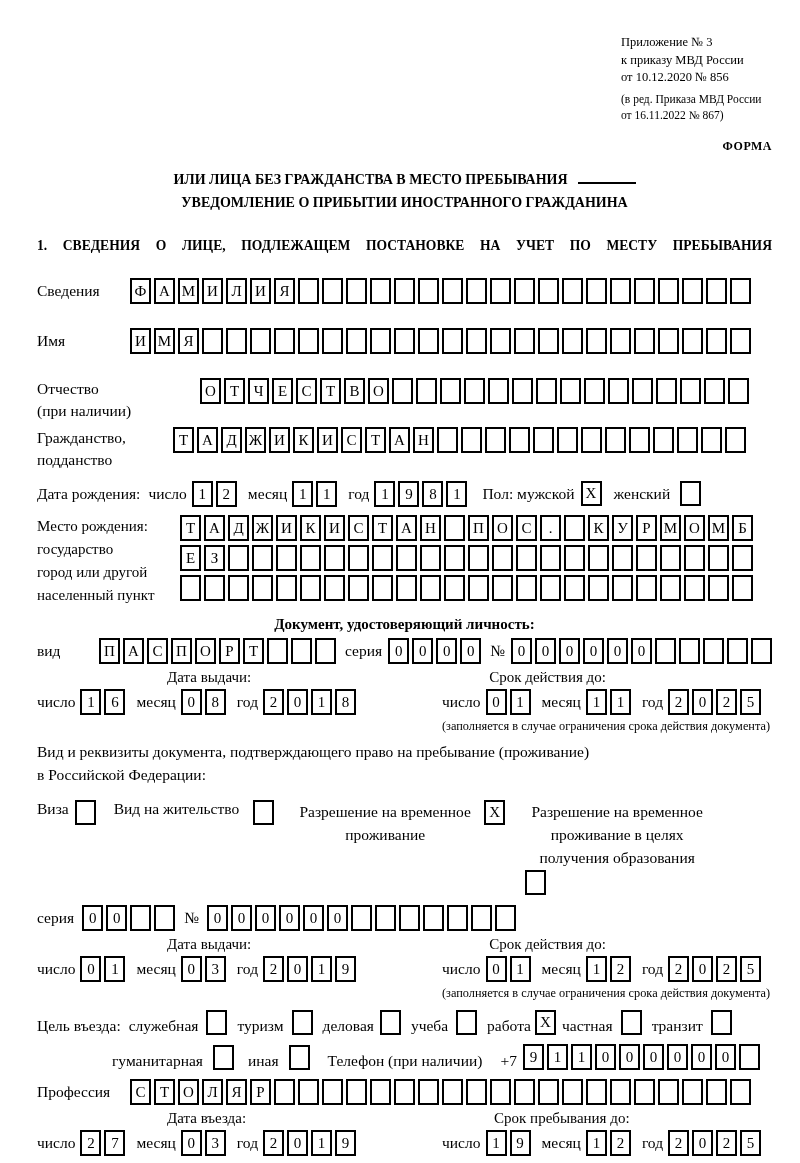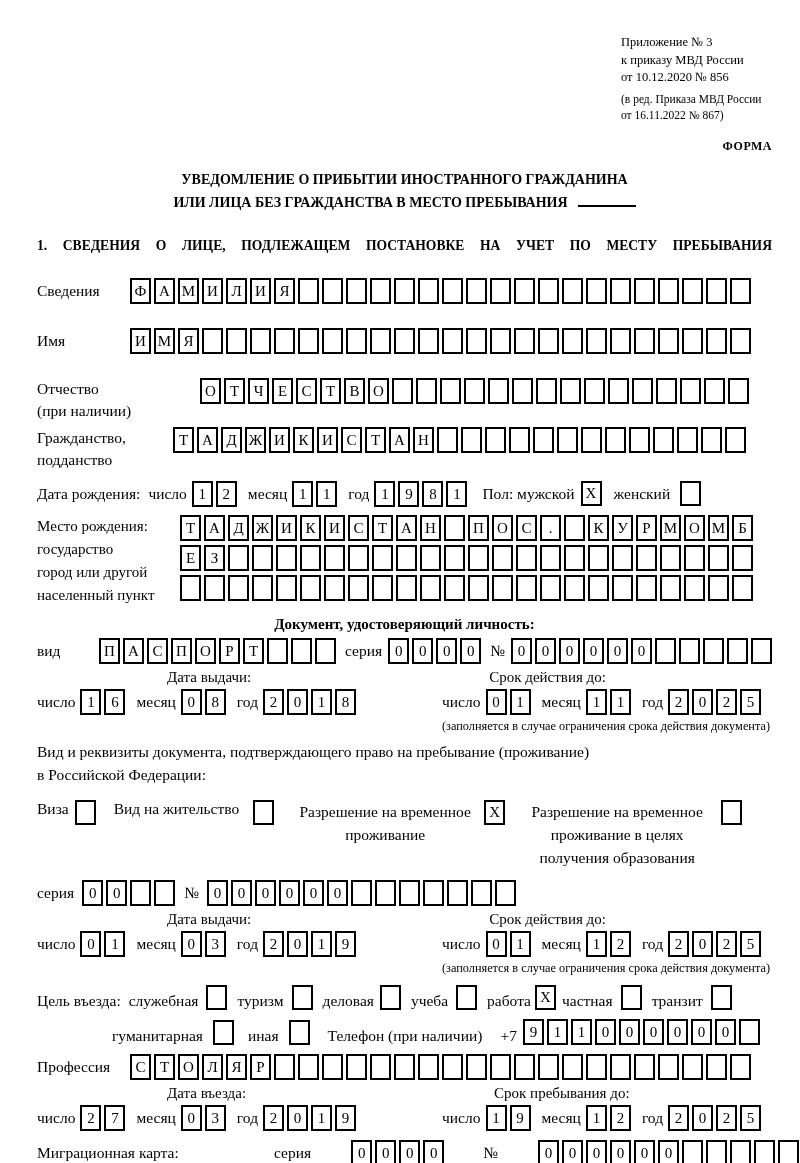--- a/index.html
+++ b/index.html
@@ -30,21 +30,21 @@
     display: inline-block; width: 21px; height: 26px;
     border: 2px solid #000; margin-right: 3px;
     text-align: center; font-size: 15px; line-height: 22px;
   }
   .chk {
     display: inline-block; width: 21px; height: 25px;
     border: 2px solid #000; text-align: center;
     font-size: 15px; line-height: 21px; flex: 0 0 auto;
   }
   .ml4{margin-left:4px;} .ml6{margin-left:6px;} .ml8{margin-left:8px;} .ml10{margin-left:10px;}
-  .ml12{margin-left:12px;} .ml14{margin-left:14px;} .ml18{margin-left:18px;}
+  .ml12{margin-left:12px;} .ml14{margin-left:14px;flex-direction:column;} .ml18{margin-left:18px;}
 
   .w-surname { width: 93px; }
   .w-patr { width: 163px; }
   .w-citiz { width: 136px; }
   .w-place { width: 143px; line-height: 23px; font-size: 15px; }
   .w-prof { width: 93px; }
   .w-reps { width: 96px; line-height: 23px; font-size: 14.5px; }
 
   .stack > .cells { margin-bottom: 4px; }
   .doc-heading { text-align: center; font-weight: bold; font-size: 15px; margin-top: 9px; }
@@ -79,24 +79,24 @@
     <div>к приказу МВД России</div>
     <div>от 10.12.2020 № 856</div>
   </div>
   <div class="edition">
     <div>(в ред. Приказа МВД России</div>
     <div>от 16.11.2022 № 867)</div>
   </div>
   <div class="forma">ФОРМА</div>
 
   <div class="title">
-    <div>УВЕДОМЛЕНИЕ О ПРИБЫТИИ ИНОСТРАННОГО ГРАЖДАНИНА</div>
     <div>
       <span>ИЛИ ЛИЦА БЕЗ ГРАЖДАНСТВА В МЕСТО ПРЕБЫВАНИЯ</span><span class="blank-line"></span>
     </div>
+    <div>УВЕДОМЛЕНИЕ О ПРИБЫТИИ ИНОСТРАННОГО ГРАЖДАНИНА</div>
   </div>
 
   <div class="section-heading">1. СВЕДЕНИЯ О ЛИЦЕ, ПОДЛЕЖАЩЕМ ПОСТАНОВКЕ НА УЧЕТ ПО МЕСТУ ПРЕБЫВАНИЯ</div>
 
   <div class="frow" style="margin-top:24px;">
     <span class="lbl w-surname">Сведения</span>
     <span class="cells">
         <span class="cell">Ф</span>
         <span class="cell">А</span>
         <span class="cell">М</span>

